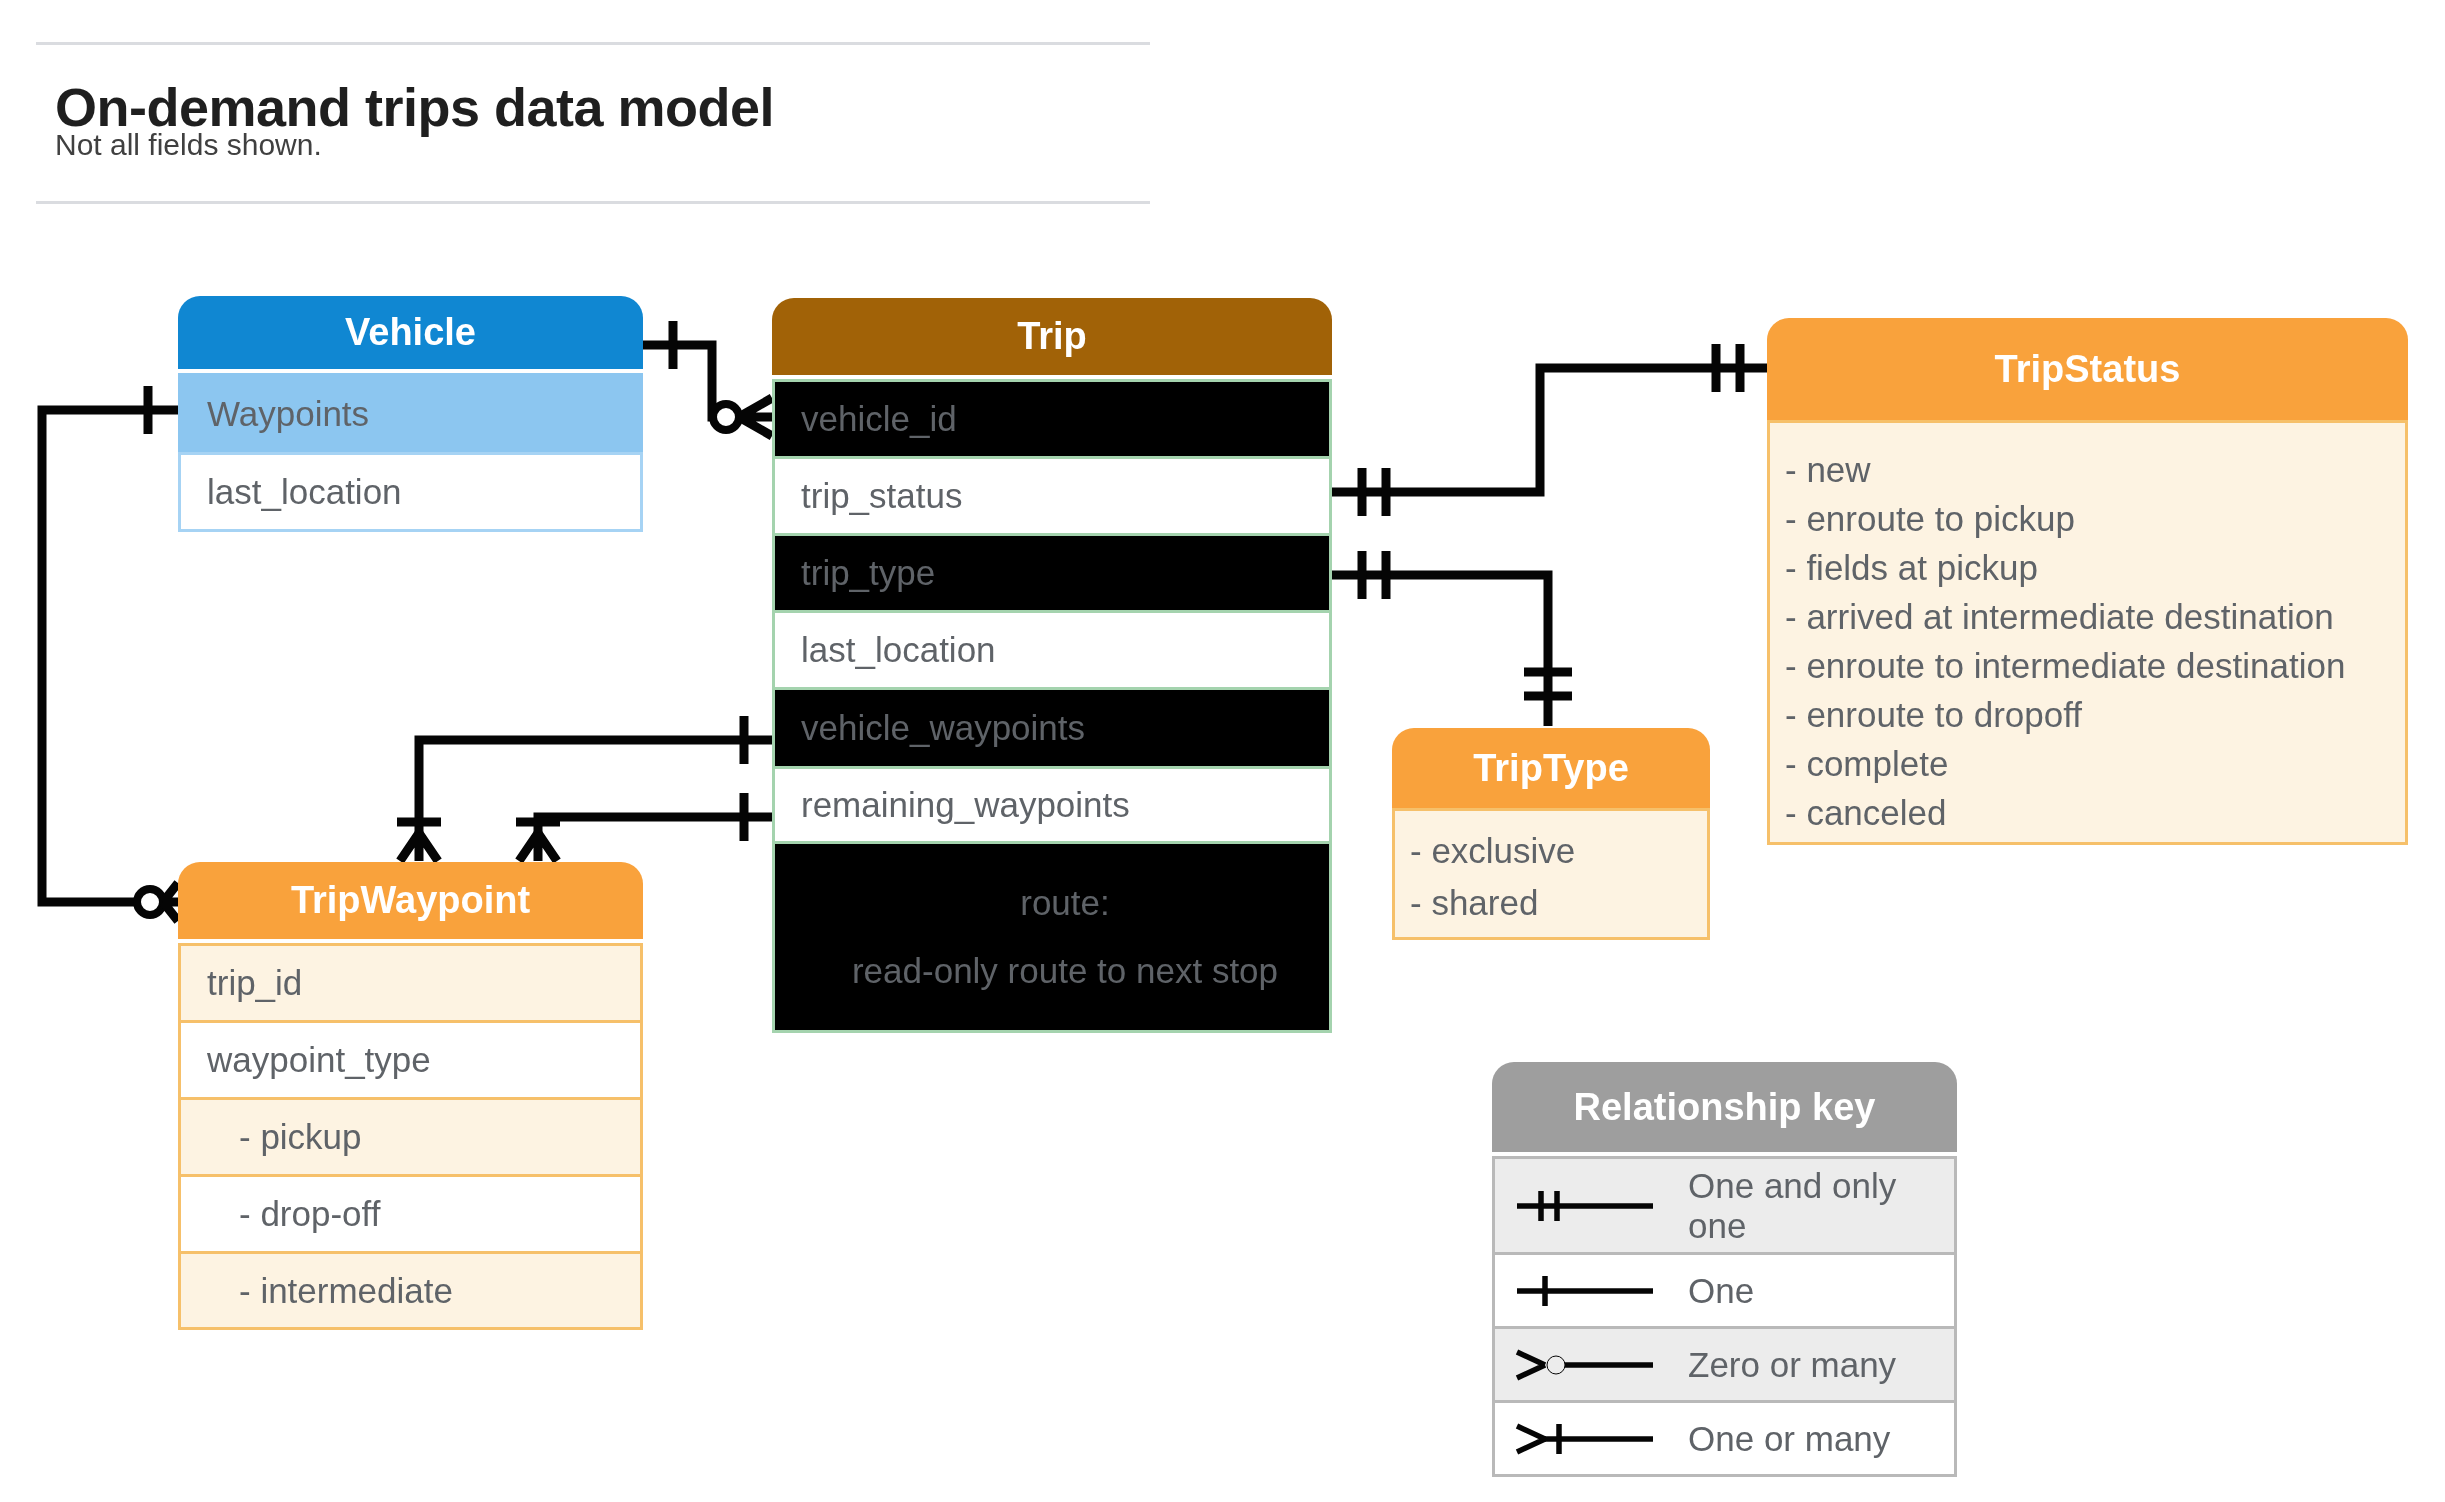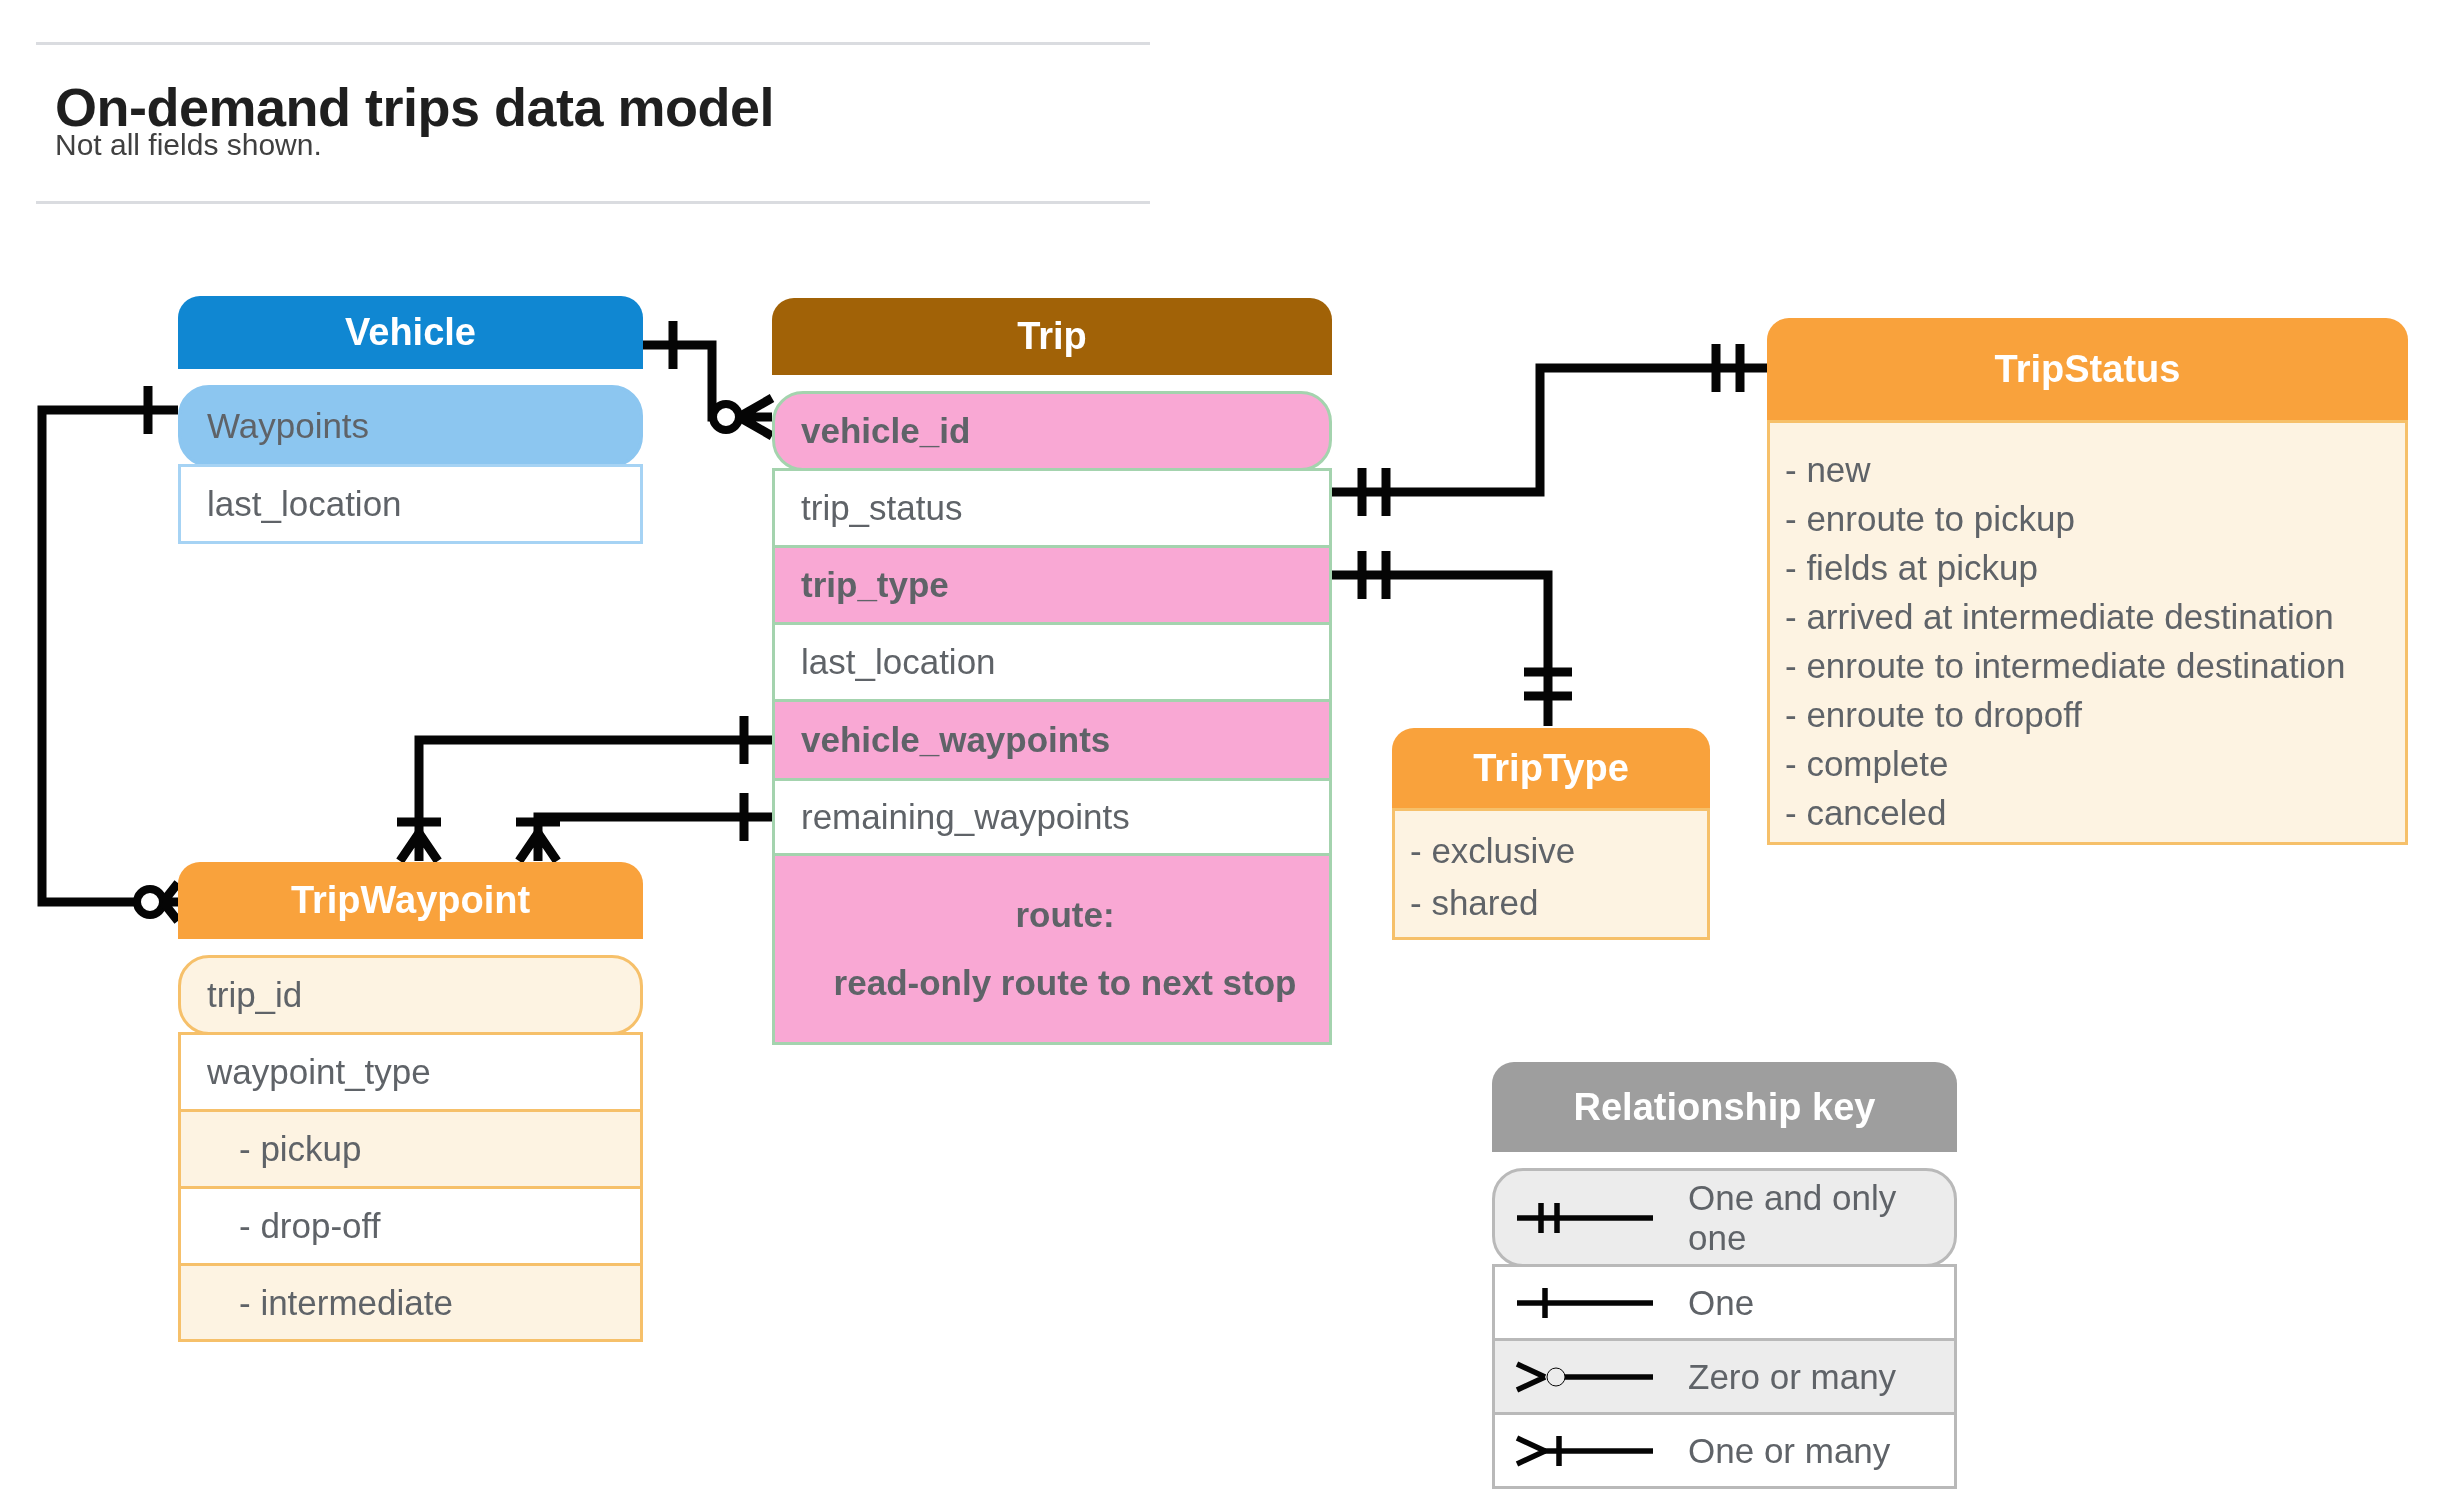--- a/index.html
+++ b/index.html
@@ -8,33 +8,33 @@
 
   .rule{position:absolute;left:36px;width:1114px;height:3px;background:#dadce0;}
   #page-title{position:absolute;left:55px;top:76px;font-size:54px;font-weight:700;color:#1f1f1f;letter-spacing:-0.5px;}
   #page-subtitle{position:absolute;left:55px;top:128px;font-size:30px;color:#404040;}
 
   .table{position:absolute;}
   .thead{display:flex;align-items:center;justify-content:center;color:#ffffff;
          font-weight:700;font-size:38px;border-radius:22px 22px 0 0;}
   .row{display:flex;align-items:center;font-size:35px;color:#5f6368;
        padding-left:26px;box-sizing:border-box;border:3px solid transparent;margin-top:-3px;}
-  .row.first{margin-top:16px;border-radius:31px;}
+  .row.first{margin-top:4px;}
   .indent{padding-left:58px;}
 
   
   .t-blue .thead{background:#1087d2;}
   .t-blue .row{border-color:#a6d3f4;}
   .row.bg-blue{background:#8cc6f0;border-color:#8cc6f0;}
   .row.bg-white-b{background:#ffffff;}
 
   
   .t-green .thead{background:#a16207;}
   .t-green .row{border-color:#a4d3ae;}
-  .row.bg-green{background:#f9a8d4;font-weight:bold;}
+  .row.bg-green{background:#000000;}
   .row.bg-white{background:#ffffff;}
   .route-row{display:flex;flex-direction:column;justify-content:center;align-items:center;
              line-height:68px;}
 
   
   .t-orange .thead{background:#f9a23c;}
   .t-orange .row{border-color:#f6c06a;}
   .row.bg-cream{background:#fdf3e2;}
   .obody{box-sizing:border-box;background:#fdf3e2;border:3px solid #f6c06a;
          font-size:35px;color:#5f6368;padding-left:15px;}

